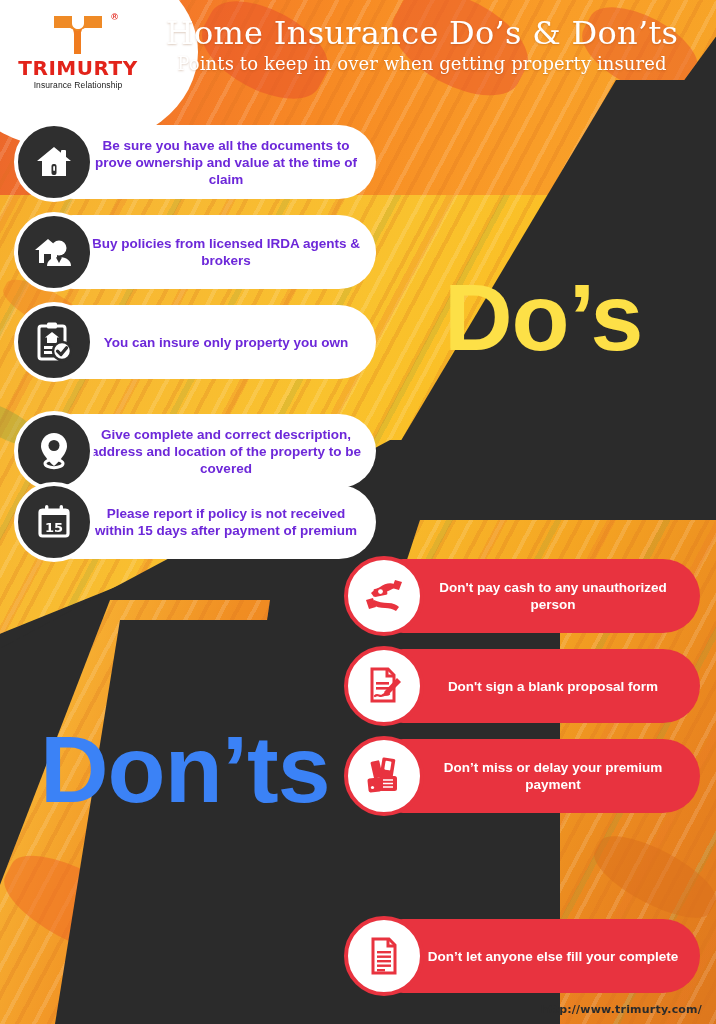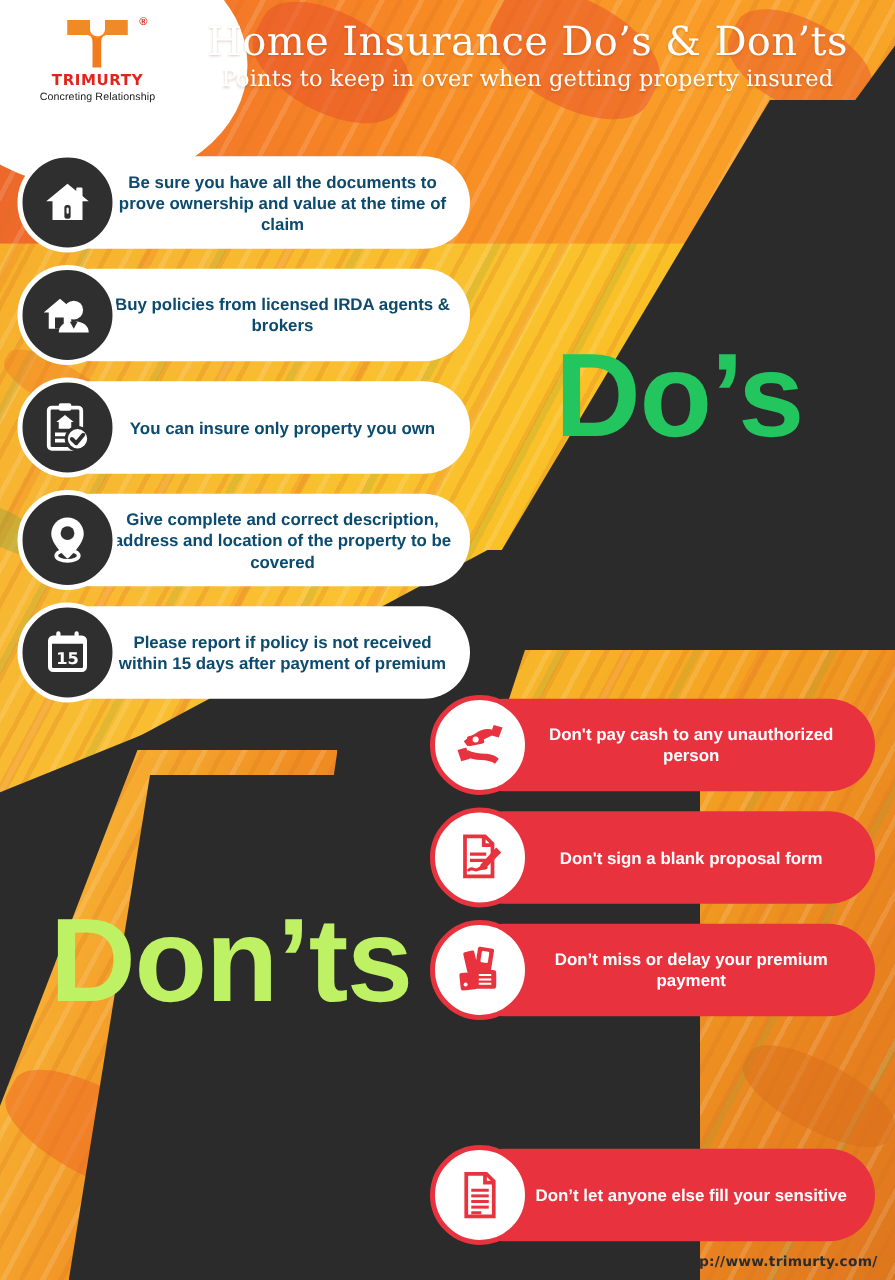--- a/index.html
+++ b/index.html
@@ -67,61 +67,61 @@
   .logo-disc{
     position:absolute;left:-52px;top:-46px;width:250px;height:196px;
     background:#fff;border-radius:0 0 58% 58%/0 0 100% 100%;
     border-radius:50%;
     box-shadow:0 0 0 0 #fff;
   }
   .logo-wrap{position:absolute;left:18px;top:14px;width:120px;height:86px;
     display:flex;flex-direction:column;align-items:center;justify-content:flex-start;}
   .logo-mark{position:relative;width:56px;height:42px;}
   .logo-reg{position:absolute;right:-12px;top:-2px;font-size:9px;color:#e2231a;font-weight:bold;}
-  .logo-name{font-family:"DejaVu Sans",sans-serif;font-weight:bold;font-size:12px;color:#e2231a;
+  .logo-name{font-family:"DejaVu Sans",sans-serif;font-weight:bold;font-size:20px;color:#e2231a;
     letter-spacing:.5px;line-height:1;margin-top:2px;}
   .logo-tag{font-family:"Liberation Sans",sans-serif;font-size:8.5px;color:#1a1a1a;
     letter-spacing:.1px;margin-top:2px;}
   
   .header{position:absolute;left:132px;top:16px;width:580px;text-align:center;}
   .title{
     font-family:"DejaVu Serif", serif;font-size:32px;color:#fff;line-height:1.1;
     letter-spacing:.3px;text-shadow:0 1px 2px rgba(120,50,0,.25);
   }
   .subtitle{
     font-family:"DejaVu Serif", serif;font-size:18px;color:#fff;margin-top:2px;
     letter-spacing:.1px;text-shadow:0 1px 2px rgba(120,50,0,.25);
   }
   
   .word-dos{
-    position:absolute;left:444px;top:270px;font-size:95px;color:#22c55e;font-weight:bold;
+    position:absolute;left:444px;top:270px;font-size:95px;color:#fde047;font-weight:bold;
     letter-spacing:-1px;line-height:1;
   }
   .word-donts{
-    position:absolute;left:40px;top:722px;font-size:95px;color:#bef264;font-weight:bold;
+    position:absolute;left:40px;top:722px;font-size:95px;color:#3b82f6;font-weight:bold;
     letter-spacing:-1px;line-height:1;
   }
   
   .card{
     position:absolute;height:74px;border-radius:40px;display:flex;align-items:center;
   }
   .card.do{background:#ffffff;left:36px;width:340px;}
   .card.dont{background:#e8333f;left:366px;width:334px;}
   .icon-circle{
     position:absolute;top:50%;transform:translateY(-50%);
     width:72px;height:72px;border-radius:50%;
     display:flex;align-items:center;justify-content:center;
   }
   .card.do .icon-circle{left:-22px;background:#2f2f2f;border:4px solid #fff;}
   .card.dont .icon-circle{left:-22px;background:#fff;border:4px solid #e8333f;}
   .card-text{
     flex:1;text-align:center;font-weight:bold;font-size:13.5px;line-height:1.26;
     padding-left:52px;padding-right:12px;
   }
-  .card.do .card-text{color:#0c4a6e;}
+  .card.do .card-text{color:#6d28d9;}
   .card.dont .card-text{color:#ffffff;}
   .icon-circle svg{display:block;}
   
   .footer-url{
     position:absolute;right:14px;bottom:8px;font-family:"DejaVu Sans",sans-serif;
     font-weight:bold;font-size:11px;color:#2b2b2b;letter-spacing:.2px;
   }
 </style>
 </head>
 <body>
@@ -168,21 +168,21 @@
   <div class="logo-wrap">
     <div class="logo-mark">
       <svg width="56" height="42" viewBox="0 0 56 42">
         <path d="M4 2 H52 V14 H36 C32 14 31 16 31 20 V40 H24 V20 C24 16 23 14 19 14 H4 Z" fill="#f07c1f"></path>
         <path d="M24 14 C26 18 29 18 31 14 L31 20 C31 16 32 14 36 14 L52 14 V2 H4 V14 H19 C23 14 24 16 24 20 Z" fill="#ef8a26"></path>
         <path d="M22 2 H34 V9 C34 13 31 15 28 15 C25 15 22 13 22 9 Z" fill="#ffffff"></path>
       </svg>
       <span class="logo-reg">®</span>
     </div>
     <div class="logo-name">TRIMURTY</div>
-    <div class="logo-tag">Concreting Relationship</div>
+    <div class="logo-tag">Insurance Relationship</div>
   </div>
 
   <div class="header">
     <div class="title">Home Insurance Do’s &amp; Don’ts</div>
     <div class="subtitle">Points to keep in over when getting property insured</div>
   </div>
 
   <div class="word-dos">Do’s</div>
   <div class="word-donts">Don’ts</div>
 
@@ -219,21 +219,21 @@
         <path d="M15 7 L2 18 H6 V31 H24 V18 H28 Z"></path>
         <rect x="11" y="22" width="7" height="9" fill="#2f2f2f"></rect>
         <circle cx="26" cy="16" r="7.5"></circle>
         <path d="M26 25 C34 25 38 29 38 34 H14 C14 29 18 25 26 25 Z"></path>
         <path d="M23 25.6 L26 31 L29 25.6 L26 24.4 Z" fill="#2f2f2f"></path>
       </svg>
     </div>
     <div class="card-text">Buy policies from licensed IRDA agents &amp; brokers</div>
   </div>
 
-  <div class="card do" style="top:395px;">
+  <div class="card do" style="top:414px;">
     <div class="icon-circle">
       <svg width="36" height="42" viewBox="0 0 36 42" fill="#fff">
         <path d="M18 3 C10.8 3 5 8.8 5 16 C5 25 18 36 18 36 C18 36 31 25 31 16 C31 8.8 25.2 3 18 3 Z"></path>
         <circle cx="18" cy="15.5" r="5.5" fill="#2f2f2f"></circle>
         <ellipse cx="18" cy="33.5" rx="9" ry="4.2" fill="none" stroke="#fff" stroke-width="3"></ellipse>
       </svg>
     </div>
     <div class="card-text">Give complete and correct description, address and location of the property to be covered</div>
   </div>
 
@@ -299,18 +299,18 @@
       <svg width="36" height="42" viewBox="0 0 36 42" fill="#e8333f">
         <path d="M7 4 H23 L29 10 V38 H7 Z" fill="none" stroke="#e8333f" stroke-width="3"></path>
         <path d="M22 4 V11 H29" fill="none" stroke="#e8333f" stroke-width="3"></path>
         <rect x="11" y="16" width="14" height="2.4"></rect>
         <rect x="11" y="20.5" width="14" height="2.4"></rect>
         <rect x="11" y="25" width="14" height="2.4"></rect>
         <rect x="11" y="29.5" width="14" height="2.4"></rect>
         <rect x="11" y="34" width="8" height="2.4"></rect>
       </svg>
     </div>
-    <div class="card-text">Don’t let anyone else fill your sensitive</div>
+    <div class="card-text">Don’t let anyone else fill your complete</div>
   </div>
 
   <div class="footer-url">http://www.trimurty.com/</div>
 
 </div>
 
 </body></html>

